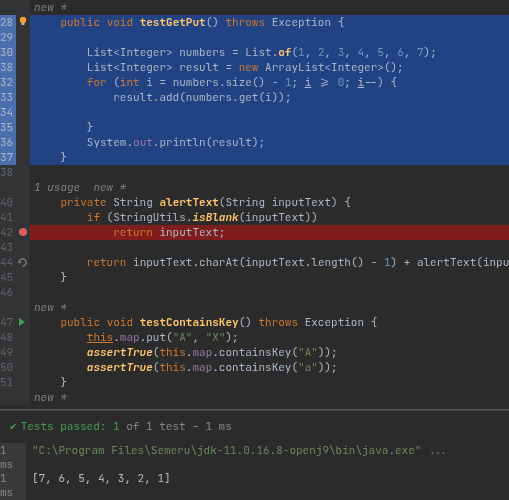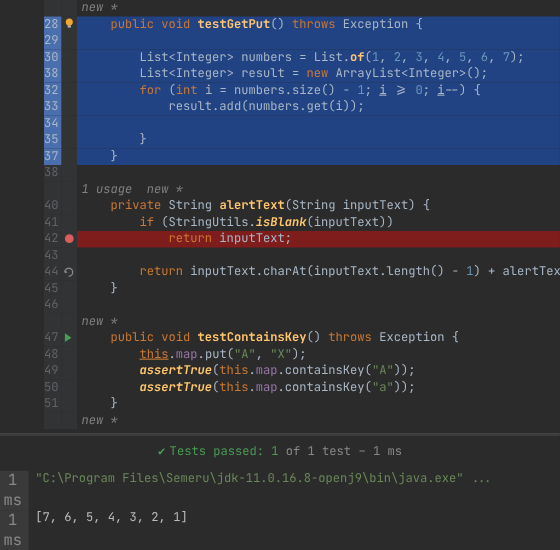--- a/index.html
+++ b/index.html
@@ -1,36 +1,36 @@
 <!DOCTYPE html>
 <html><head>
 <meta charset="utf-8">
 <style>
   * { margin:0; padding:0; box-sizing:border-box; }
   body { background:#2b2b2b; font-family:"JetBrains Mono","Consolas",monospace; font-size:11px; color:#a9b7c6; width:509px; height:500px; overflow:hidden; }
-  .editor { position:relative;padding-left:40px; }
+  .editor { position:relative; }
   .line { display:flex; align-items:stretch; height:15px; line-height:15px; }
   .gutter { width:16px; text-align:right; padding-right:6px; color:#606366; background:#313335; flex-shrink:0; user-select:none; position:relative; }
   .gutter.on { background:#4b6eaf; color:#a9b7c6; }
   .mark-area { width:14px; background:#313335; flex-shrink:0; position:relative; }
   .code { flex:1; white-space:pre; padding-left:4px; }
   .sel .code { background:#214283; }
   .err .code { background:#7f1d1d; }
   .bulb { position:absolute; left:2px; top:1px; width:10px; height:10px; }
   .tri { position:absolute; left:3px; top:3px; width:0; height:0; border-top:4px solid transparent; border-bottom:4px solid transparent; border-left:6px solid #499c54; }
   .bp { position:absolute; left:3px; top:3px; width:8px; height:8px; border-radius:50%; background:#db5c5c; }
   .gut-ic { position:absolute; left:2px; top:3px; width:9px; height:9px; }
   .kw{color:#cc7832;} .str{color:#6a8759;} .num{color:#6897bb;} .fn{color:#ffc66d;font-weight:bold;} .fld{color:#9876aa;} .an{color:#808080;font-style:italic;} .ul{text-decoration:underline;}
   .hr { height:1px; background:#555; margin:4px 0 0 0; }
-  .status { background:#2b2b2b; padding:8px 10px; border-top:1px solid #444;text-align:center; }
+  .status { background:#2b2b2b; padding:8px 10px; border-top:1px solid #444; }
   .pass { color:#499c54; }
   .check { color:#499c54; margin-right:4px; }
   .console { background:#2b2b2b; padding:2px 0 0 0; }
   .cline { display:flex; min-height:14px; }
-  .ctime { width:26px; background:#3a3a3a; color:#888; font-size:14px; text-align:center; padding-right:3px; margin-right:6px; flex-shrink:0;}
+  .ctime { width:26px; background:#3a3a3a; color:#888; font-size:11px; text-align:left; padding-right:3px; margin-right:6px; flex-shrink:0;}
   .ctext { white-space:pre; color:#bbb; }
   .cmd { color:#6a8759; }
 </style>
 </head>
 <body>
 
 <div class="editor">
 
 <div class="line">
       <div class="gutter"></div>
@@ -84,20 +84,25 @@
       <div class="mark-area"></div>
       <div class="code"></div>
     </div>
 
 <div class="line sel">
       <div class="gutter on">35</div>
       <div class="mark-area"></div>
       <div class="code">        }</div>
     </div>
 
+<div class="line sel">
+      <div class="gutter on">36</div>
+      <div class="mark-area"></div>
+      <div class="code">        <span>System</span>.<span class="fld">out</span>.<span>println</span>(<span>result</span>);</div>
+    </div>
 
 <div class="line sel">
       <div class="gutter on">37</div>
       <div class="mark-area"></div>
       <div class="code">    }</div>
     </div>
 
 <div class="line">
       <div class="gutter">38</div>
       <div class="mark-area"></div>

